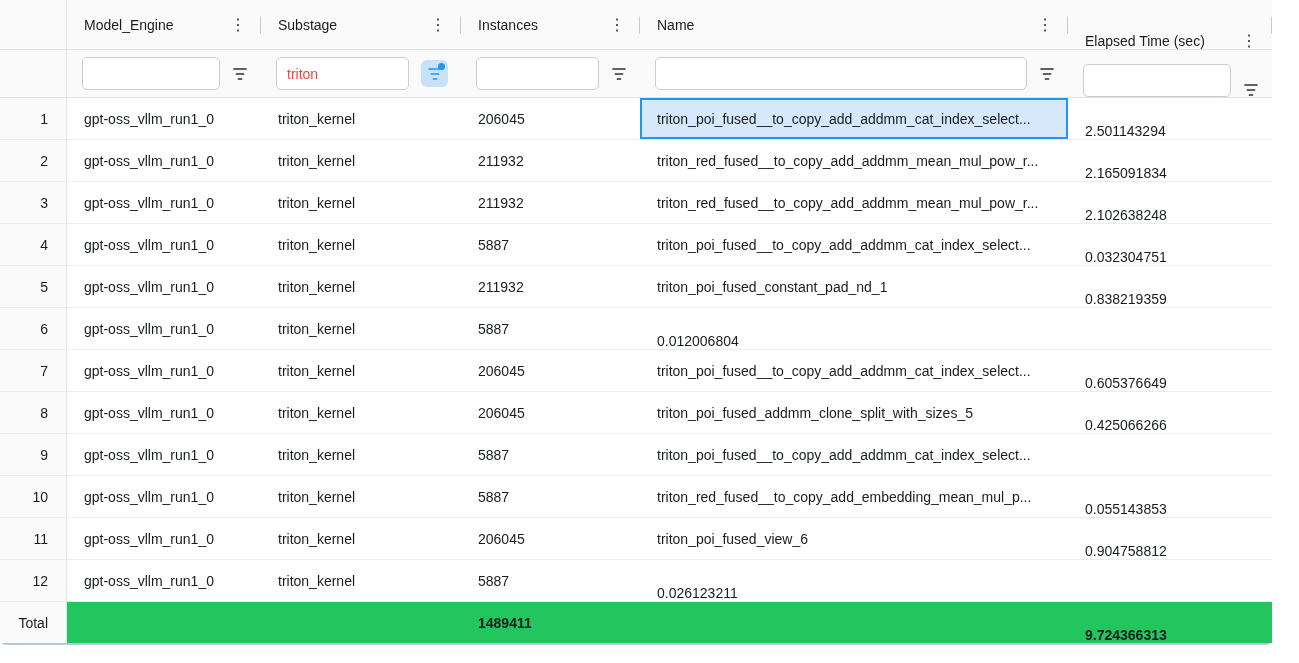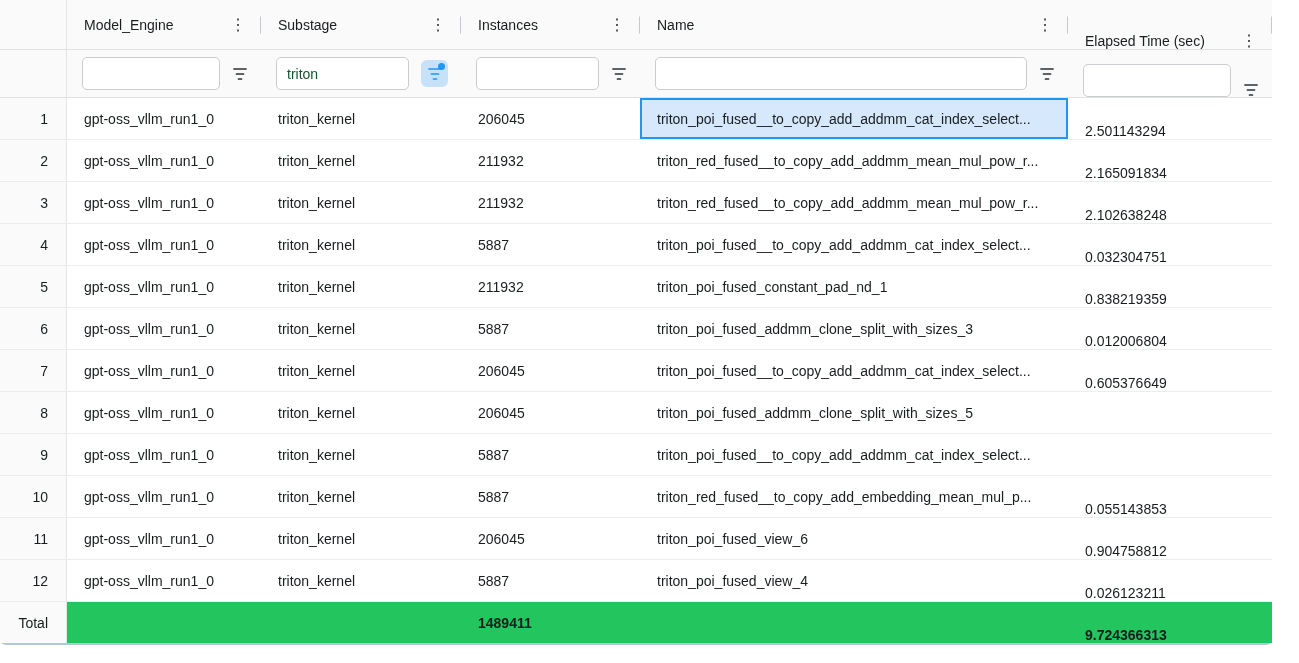--- a/index.html
+++ b/index.html
@@ -50,21 +50,21 @@
   .hsep {
     position: absolute; right: 0; top: 50%; transform: translateY(-50%);
     width: 1px; height: 17px; background: #c4c9cf;
   }
 
   
   .fcell { padding: 0 13px 0 15px; gap: 12px; }
   .filter-input {
     flex: 1; min-width: 0; height: 33px;
     border: 1px solid #c9cdd2; border-radius: 5px;
-    padding: 0 10px; font: inherit; color: #14532d; background: #fff;
+    padding: 0 10px; font: inherit; color: #ef4444; background: #fff;
     outline: none;
   }
   .filter-icon { display: flex; align-items: center; color: #2b3034; cursor: pointer; flex-shrink: 0; }
   .filter-btn {
     width: 27px; height: 27px; border-radius: 6px;
     background: #c7e1f8; color: #2196f3;
     display: flex; align-items: center; justify-content: center;
     position: relative; cursor: pointer; flex-shrink: 0;
   }
   .filter-btn .dot {
@@ -221,37 +221,37 @@
         <div class="cell col-substage">triton_kernel</div>
         <div class="cell col-instances">211932</div>
         <div class="cell col-name">triton_poi_fused_constant_pad_nd_1</div>
         <div class="cell col-elapsed">0.838219359</div>
       </div>
       <div class="row data-row">
         <div class="cell gutter rownum">6</div>
         <div class="cell col-model">gpt-oss_vllm_run1_0</div>
         <div class="cell col-substage">triton_kernel</div>
         <div class="cell col-instances">5887</div>
-        <div class="cell col-name">triton_poi_fused_addmm_clone_split_with_sizes_3</div>
         <div class="cell col-elapsed">0.012006804</div>
       </div>
       <div class="row data-row">
         <div class="cell gutter rownum">7</div>
         <div class="cell col-model">gpt-oss_vllm_run1_0</div>
         <div class="cell col-substage">triton_kernel</div>
         <div class="cell col-instances">206045</div>
         <div class="cell col-name">triton_poi_fused__to_copy_add_addmm_cat_index_select...</div>
         <div class="cell col-elapsed">0.605376649</div>
       </div>
       <div class="row data-row">
         <div class="cell gutter rownum">8</div>
         <div class="cell col-model">gpt-oss_vllm_run1_0</div>
         <div class="cell col-substage">triton_kernel</div>
         <div class="cell col-instances">206045</div>
         <div class="cell col-name">triton_poi_fused_addmm_clone_split_with_sizes_5</div>
+        <div class="cell col-elapsed">0.425066266</div>
       </div>
       <div class="row data-row">
         <div class="cell gutter rownum">9</div>
         <div class="cell col-model">gpt-oss_vllm_run1_0</div>
         <div class="cell col-substage">triton_kernel</div>
         <div class="cell col-instances">5887</div>
         <div class="cell col-name">triton_poi_fused__to_copy_add_addmm_cat_index_select...</div>
       </div>
       <div class="row data-row">
         <div class="cell gutter rownum">10</div>
@@ -267,21 +267,20 @@
         <div class="cell col-substage">triton_kernel</div>
         <div class="cell col-instances">206045</div>
         <div class="cell col-name">triton_poi_fused_view_6</div>
         <div class="cell col-elapsed">0.904758812</div>
       </div>
       <div class="row data-row">
         <div class="cell gutter rownum">12</div>
         <div class="cell col-model">gpt-oss_vllm_run1_0</div>
         <div class="cell col-substage">triton_kernel</div>
         <div class="cell col-instances">5887</div>
-        <div class="cell col-name">triton_poi_fused_view_4</div>
         <div class="cell col-elapsed">0.026123211</div>
       </div>
     </div>
 
   <div class="row total-row">
     <div class="cell gutter">Total</div>
     <div class="cell total-cell col-model"></div>
     <div class="cell total-cell col-substage"></div>
     <div class="cell total-cell col-instances total-val">1489411</div>
     <div class="cell total-cell col-name"></div>

